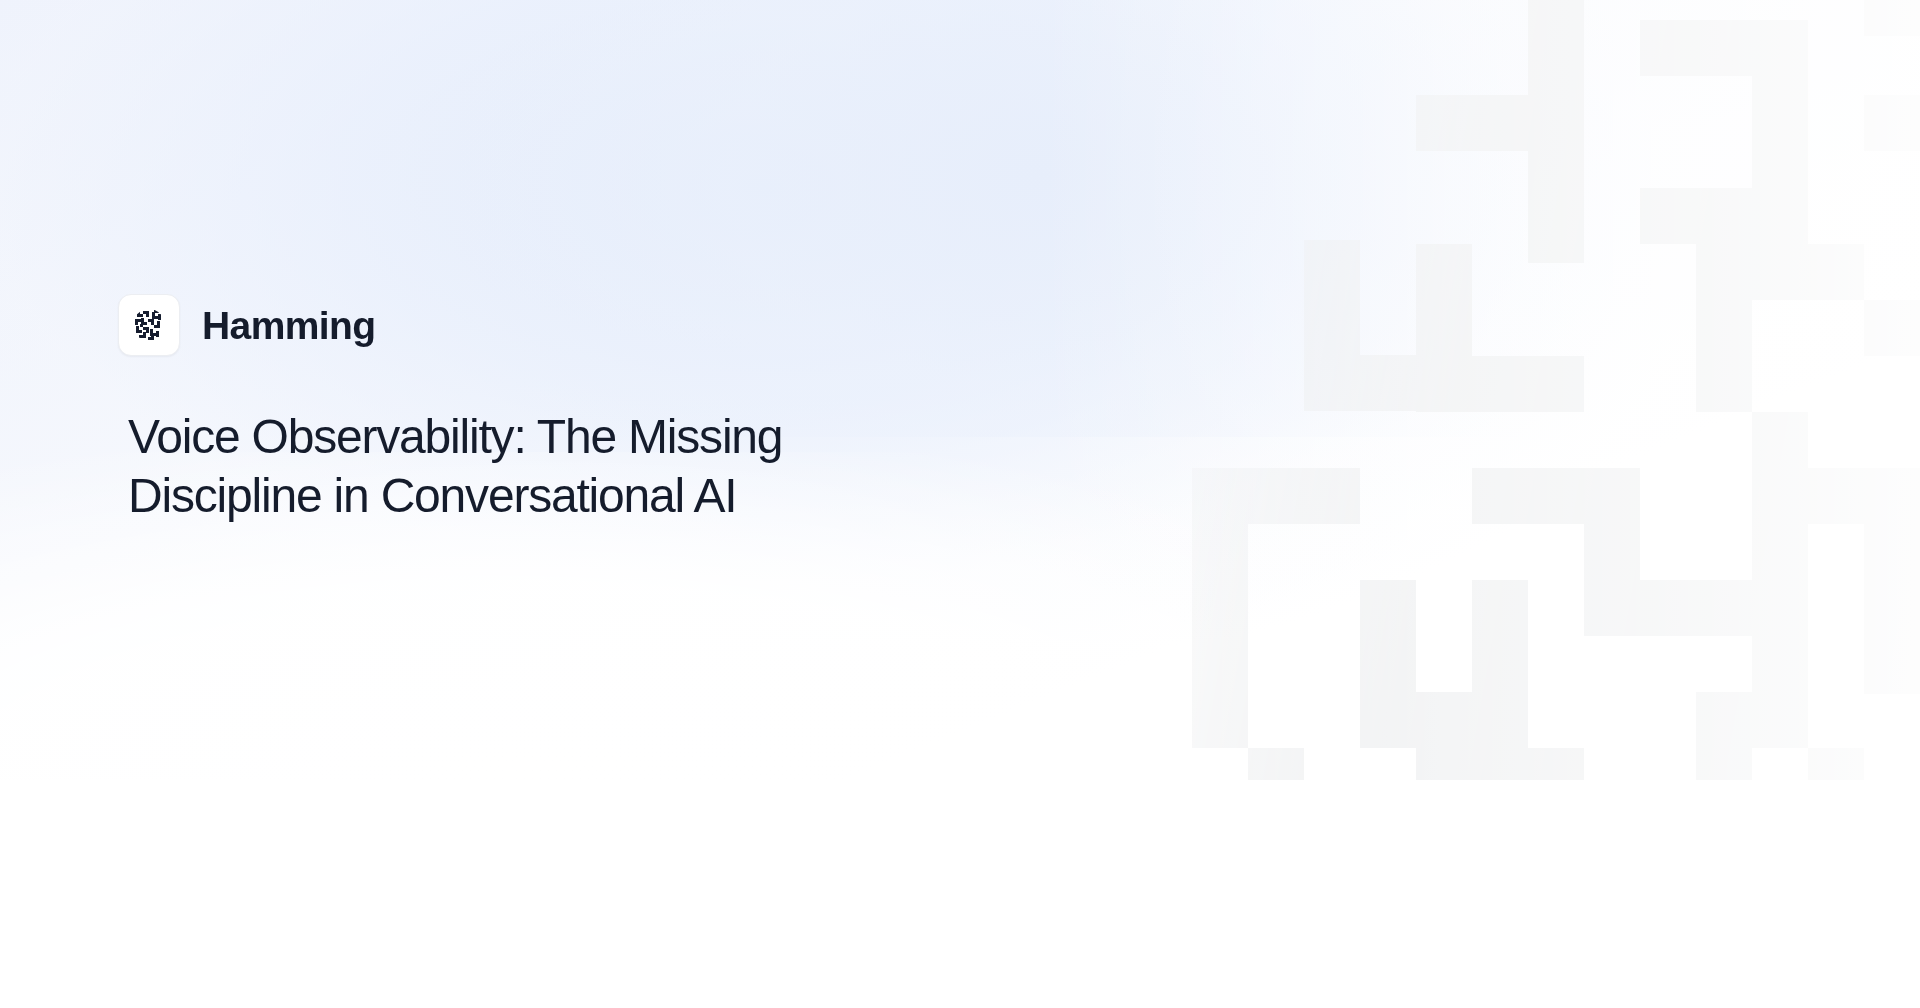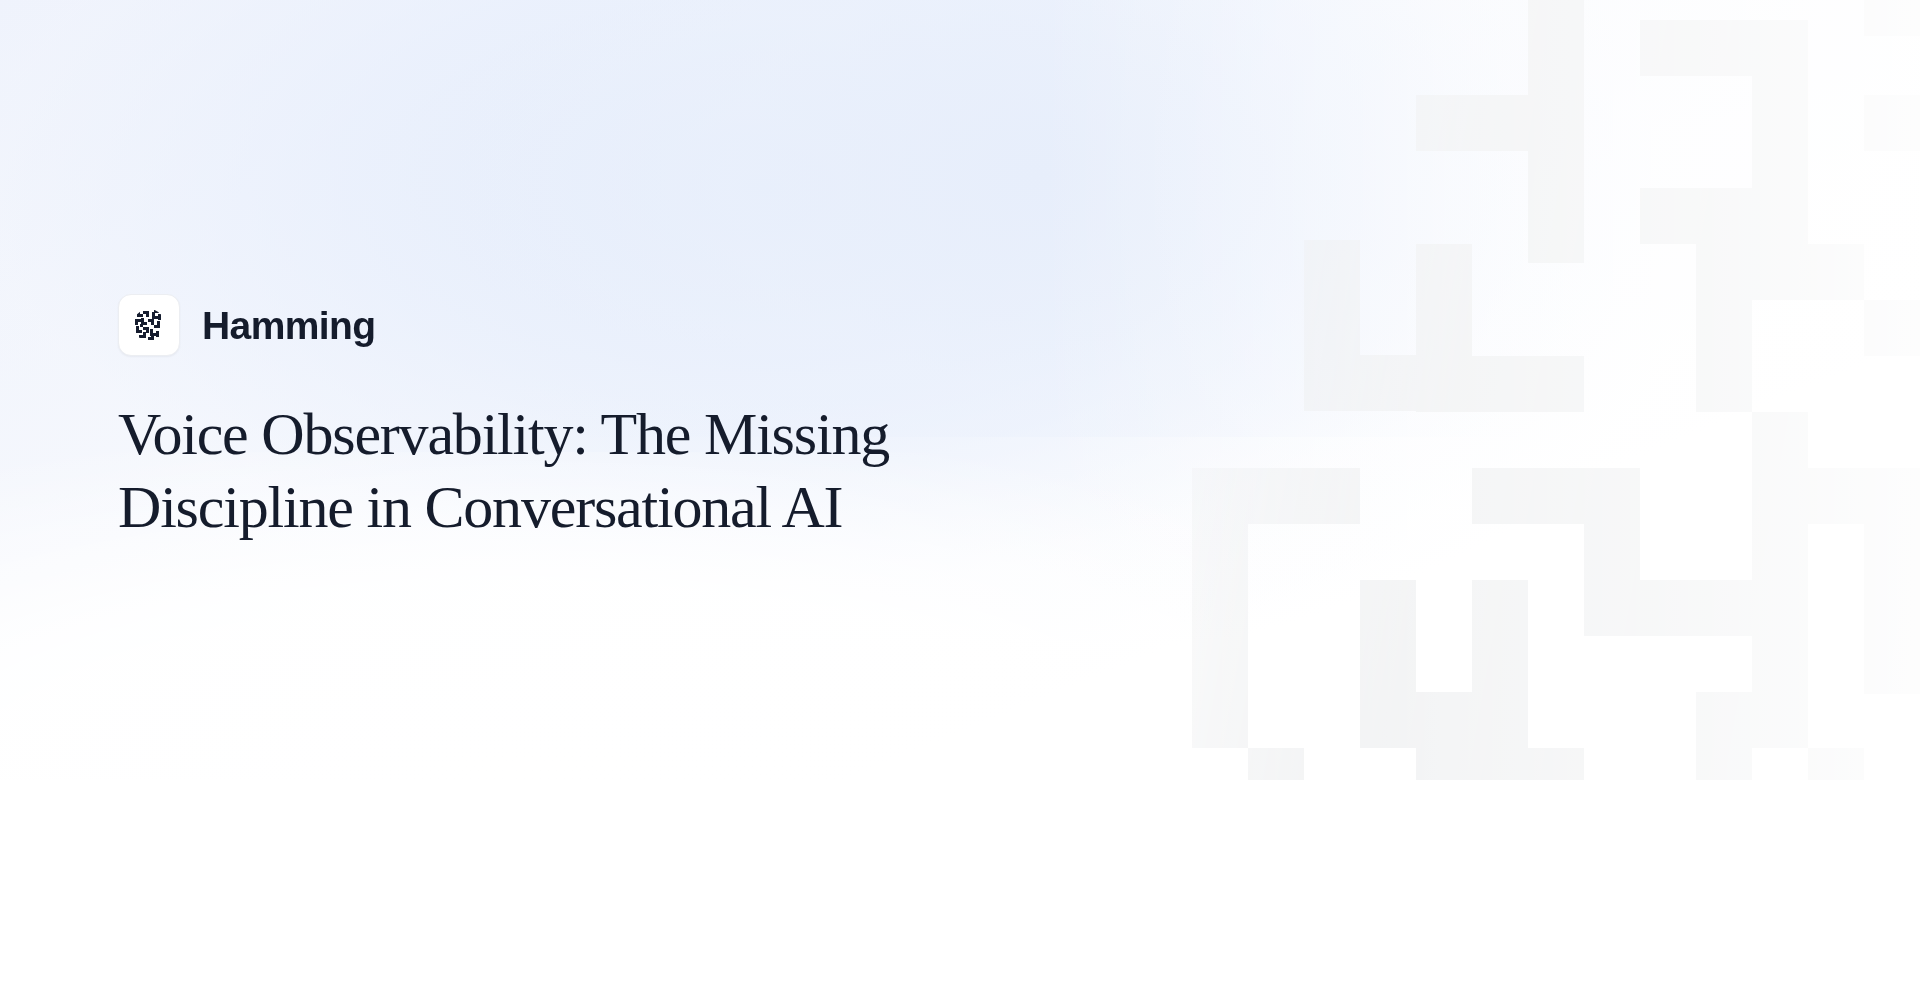--- a/index.html
+++ b/index.html
@@ -113,27 +113,26 @@
     color: #151c2c;
     line-height: 1;
     white-space: nowrap;
   }
 
   .page-title {
     position: absolute;
     top: 398px;
     left: 0;
     width: 800px;
-    margin: 0;
-    font-size: 60px;
+    margin: 10px;
+    font-size: 48px;
     font-weight: 400;
     line-height: 1.22;
     letter-spacing: -1.2px;
     color: #151c2c;
-    font-family: Liberation Serif, serif;
   }
 </style>
 </head>
 <body>
 
 <div id="stage">
 
   <div class="bg-base"></div>
   <div class="bg-glow-a"></div>
   <div class="bg-glow-b"></div>

